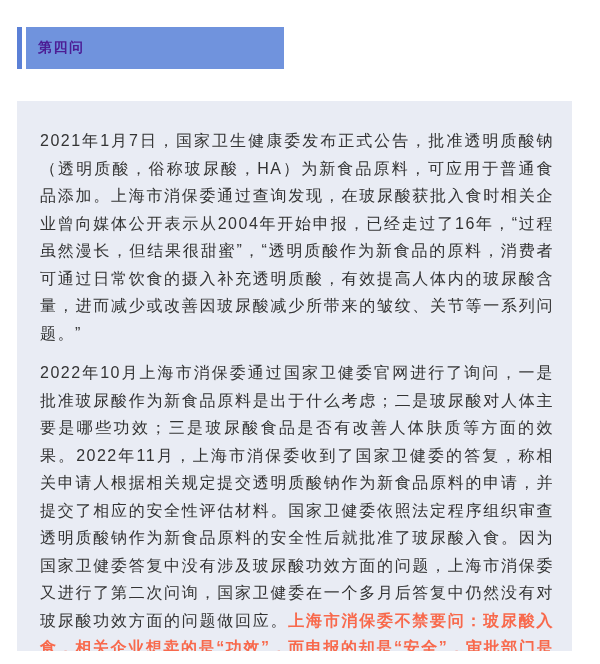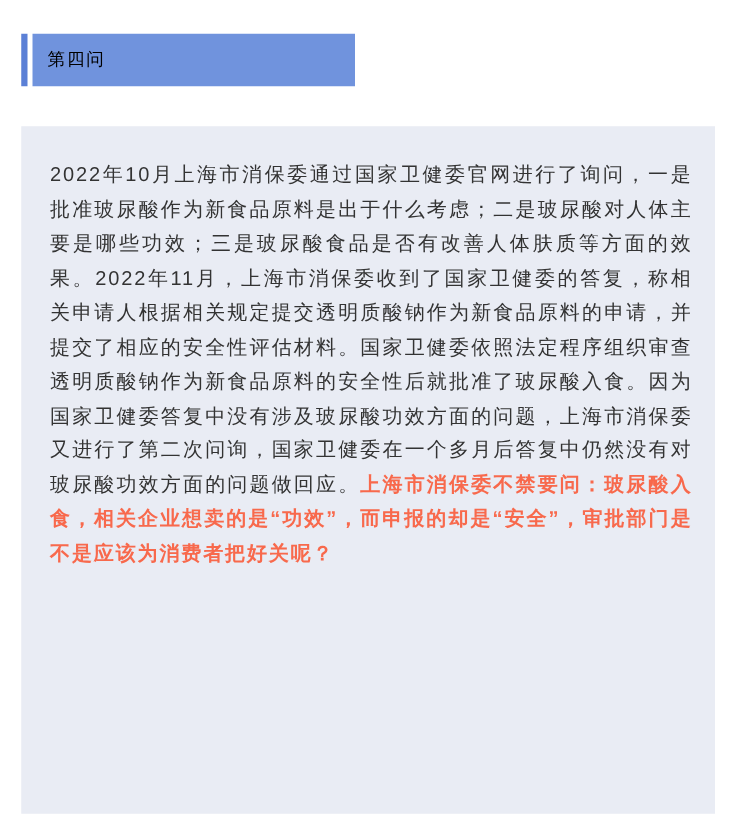--- a/index.html
+++ b/index.html
@@ -27,22 +27,22 @@
     background: #5b80d6;
     margin-right: 4px;
   }
   .badge-box {
     box-sizing: border-box;
     width: 258px;
     background: #7093dd;
     padding: 9px 12px 10px 12px;
   }
   .badge-line {
-    color: #000000;
-    font-weight: normal;
+    color: #4c1d95;
+    font-weight: bold;
     font-size: 14px;
     line-height: 23px;
     letter-spacing: 1.5px;
     white-space: nowrap;
   }
   .article-panel {
     position: absolute;
     left: 17px;
     top: 101px;
     width: 555px;
@@ -71,16 +71,17 @@
 <div class="page">
 
   <div class="question-badge">
     <div class="badge-bar"></div>
     <div class="badge-box">
       <div class="badge-line">第四问</div>
     </div>
   </div>
 
   <div class="article-panel">
+    <p>2021年1月7日，国家卫生健康委发布正式公告，批准透明质酸钠（透明质酸，俗称玻尿酸，HA）为新食品原料，可应用于普通食品添加。上海市消保委通过查询发现，在玻尿酸获批入食时相关企业曾向媒体公开表示从2004年开始申报，已经走过了16年，“过程虽然漫长，但结果很甜蜜”，“透明质酸作为新食品的原料，消费者可通过日常饮食的摄入补充透明质酸，有效提高人体内的玻尿酸含量，进而减少或改善因玻尿酸减少所带来的皱纹、关节等一系列问题。”</p>
     <p><span>2022年10月上海市消保委通过国家卫健委官网进行了询问，一是批准玻尿酸作为新食品原料是出于什么考虑；二是玻尿酸对人体主要是哪些功效；三是玻尿酸食品是否有改善人体肤质等方面的效果。2022年11月，上海市消保委收到了国家卫健委的答复，称相关申请人根据相关规定提交透明质酸钠作为新食品原料的申请，并提交了相应的安全性评估材料。国家卫健委依照法定程序组织审查透明质酸钠作为新食品原料的安全性后就批准了玻尿酸入食。因为国家卫健委答复中没有涉及玻尿酸功效方面的问题，上海市消保委又进行了第二次问询，国家卫健委在一个多月后答复中仍然没有对玻尿酸功效方面的问题做回应。</span><span class="highlight">上海市消保委不禁要问：玻尿酸入食，相关企业想卖的是“功效”，而申报的却是“安全”，审批部门是不是应该为消费者把好关呢？</span></p>
   </div>
 
 </div>
 
 </body></html>

